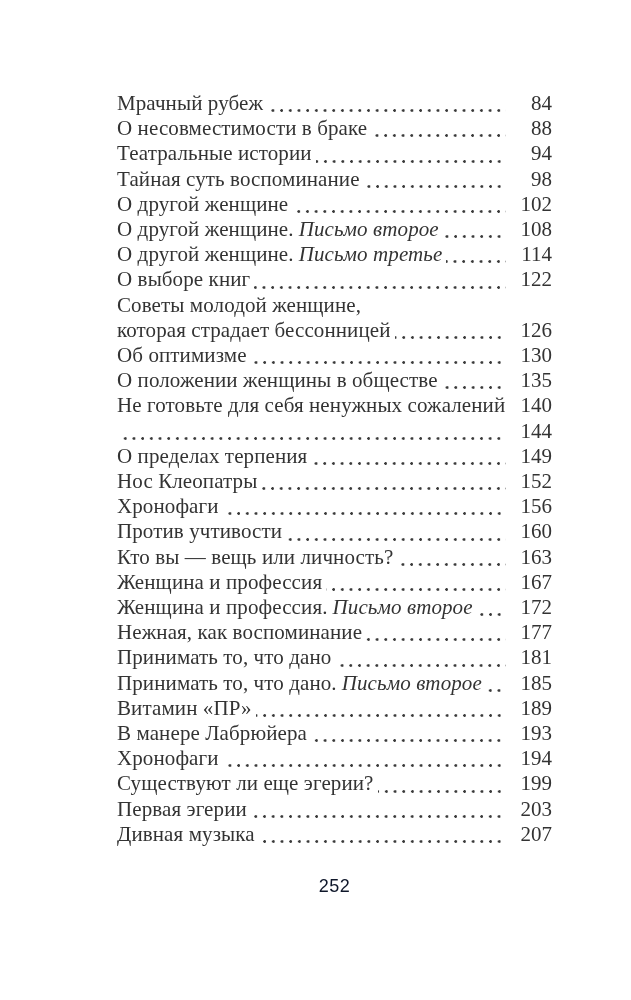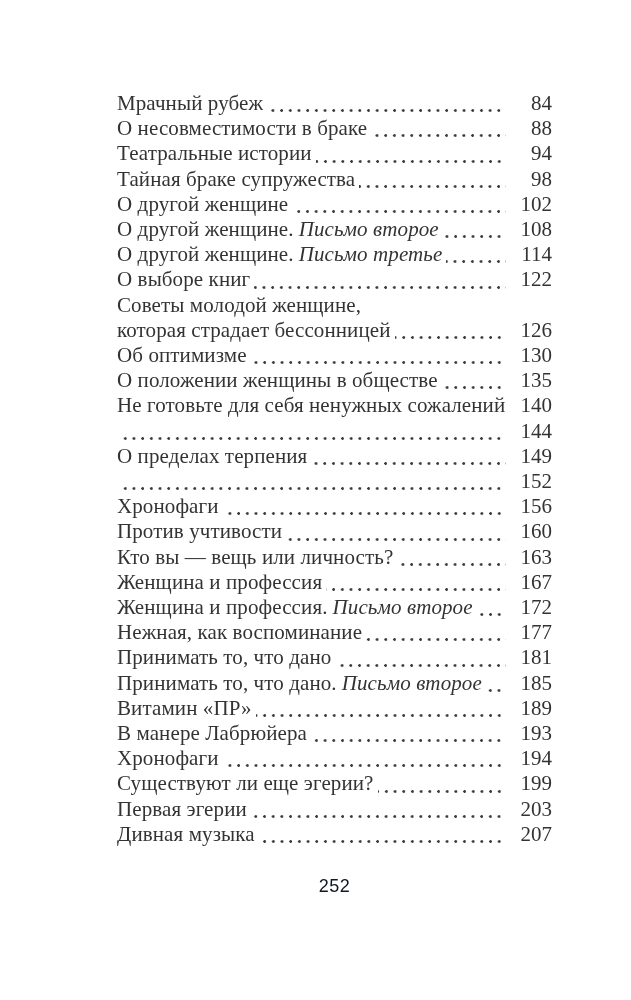--- a/index.html
+++ b/index.html
@@ -73,21 +73,21 @@
     <span class="num">88</span>
   </div>
 
   <div class="row">
     <span class="title"><span class="t">Театральные истории</span></span>
     <span class="leader"></span>
     <span class="num">94</span>
   </div>
 
   <div class="row">
-    <span class="title"><span class="t">Тайная браке супружества</span></span>
+    <span class="title"><span class="t">Тайная суть воспоминание</span></span>
     <span class="leader"></span>
     <span class="num">98</span>
   </div>
 
   <div class="row">
     <span class="title"><span class="t">О другой женщине</span></span>
     <span class="leader"></span>
     <span class="num">102</span>
   </div>
 
@@ -143,20 +143,21 @@
     <span class="num">144</span>
   </div>
 
   <div class="row">
     <span class="title"><span class="t">О пределах терпения</span></span>
     <span class="leader"></span>
     <span class="num">149</span>
   </div>
 
   <div class="row">
+    <span class="title"><span class="t">Нос Клеопатры</span></span>
     <span class="leader"></span>
     <span class="num">152</span>
   </div>
 
   <div class="row">
     <span class="title"><span class="t">Хронофаги</span></span>
     <span class="leader"></span>
     <span class="num">156</span>
   </div>
 

